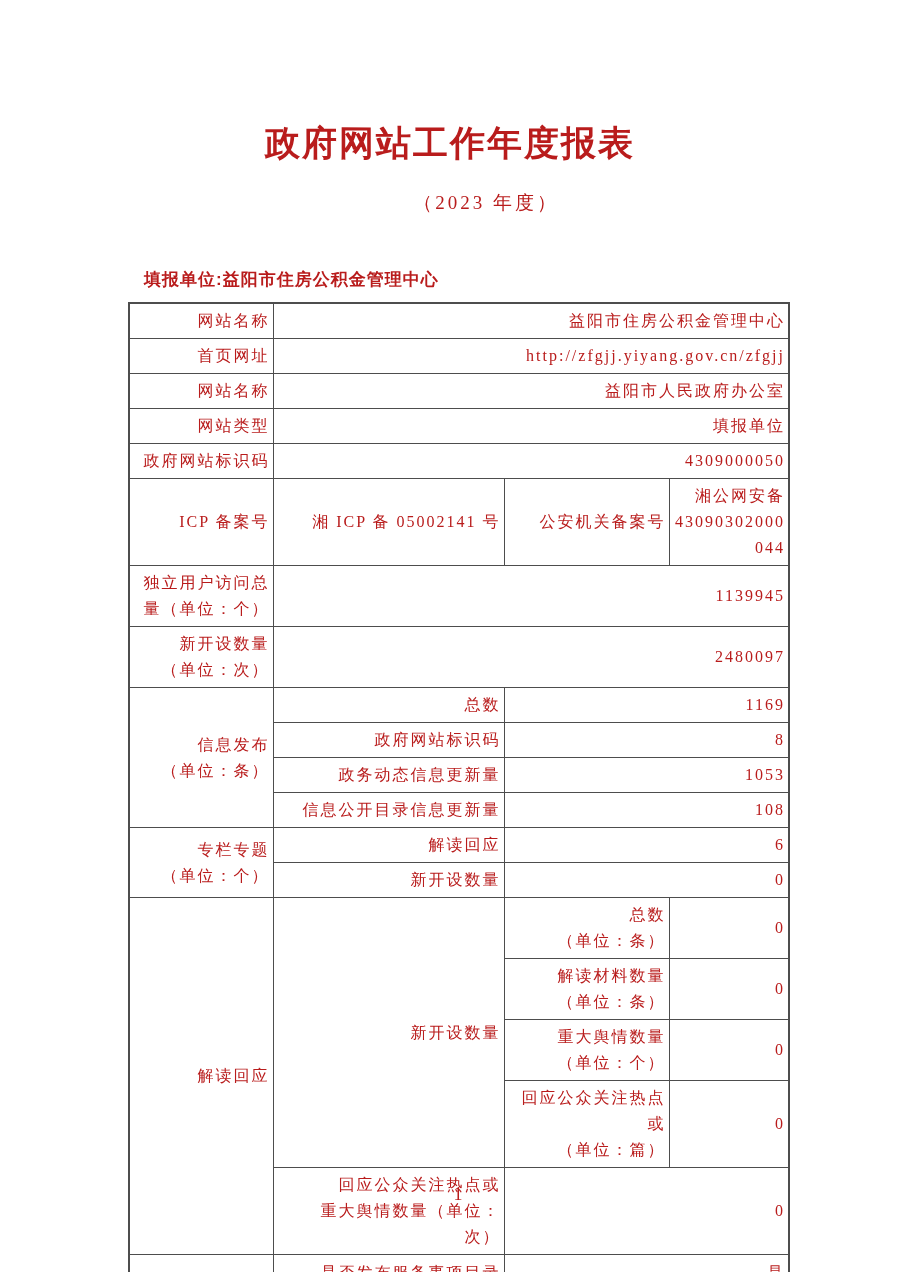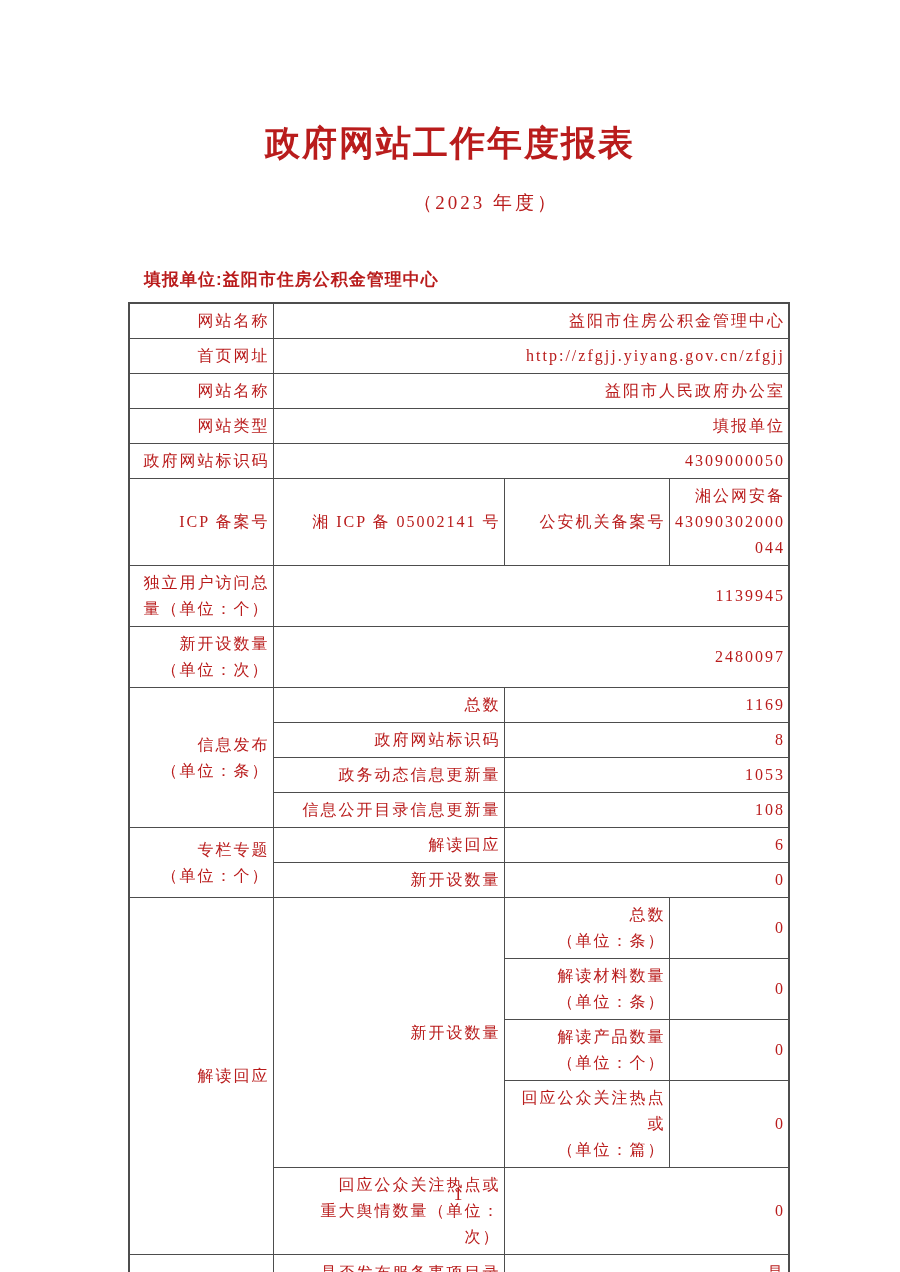--- a/index.html
+++ b/index.html
@@ -161,21 +161,21 @@
         <td>总数
 （单位：条）</td>
         <td class="num">0</td>
       </tr>
       <tr class="h53">
         <td>解读材料数量
 （单位：条）</td>
         <td class="num">0</td>
       </tr>
       <tr class="h53">
-        <td>解读产品数量
+        <td>重大舆情数量
 （单位：个）</td>
         <td class="num">0</td>
       </tr>
       <tr class="h53">
         <td>回应公众关注热点或
 （单位：篇）</td>
         <td class="num">0</td>
       </tr>
       <tr class="h71">
         <td>回应公众关注热点或

